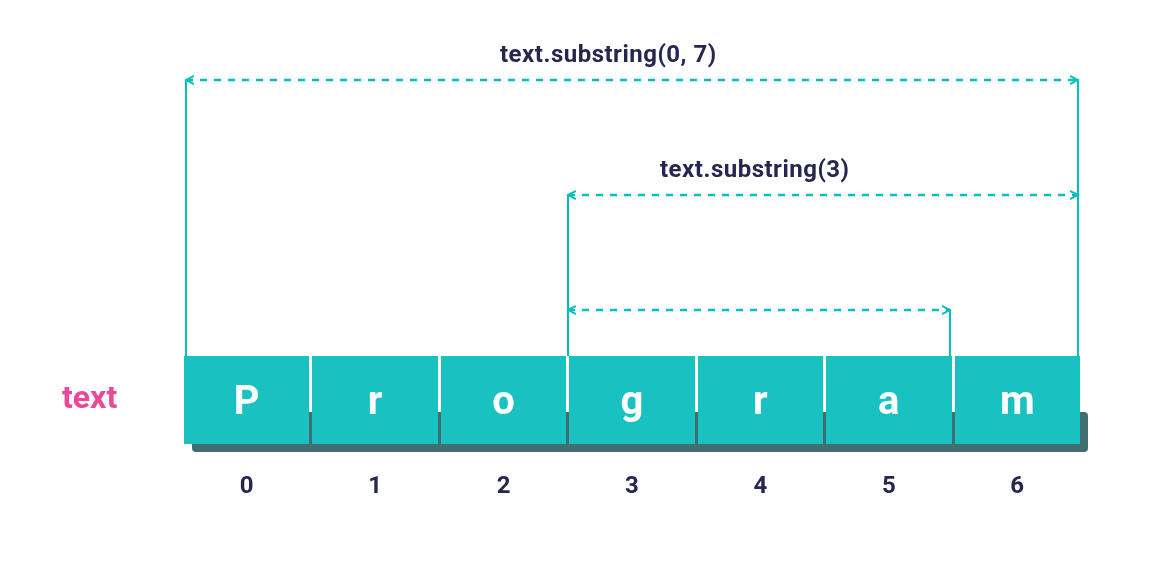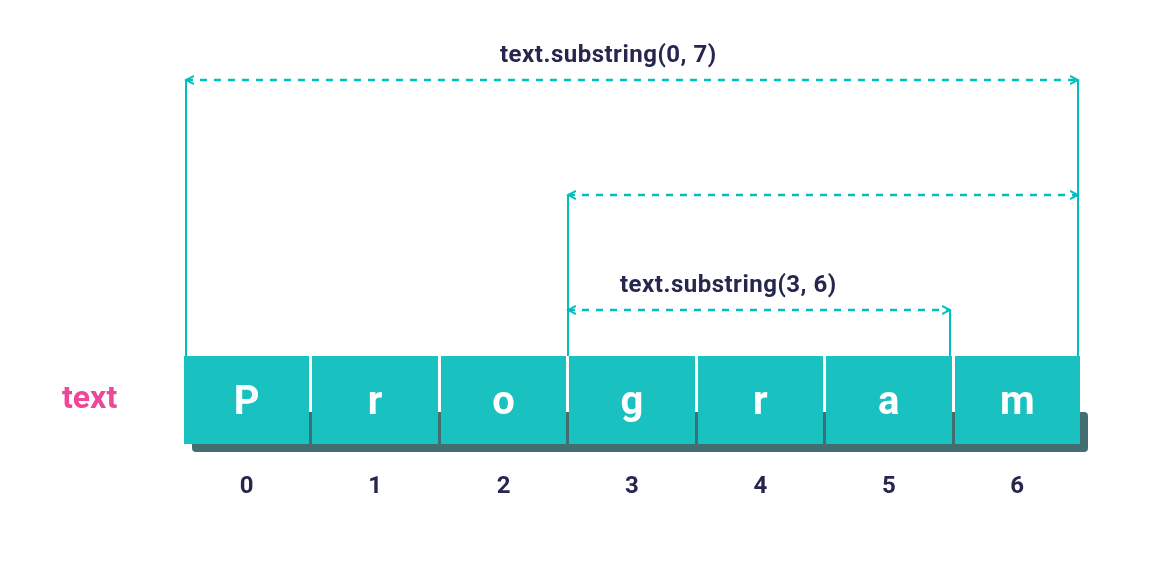--- a/index.html
+++ b/index.html
@@ -101,21 +101,21 @@
     </g>
 
     <g>
       <line x1="568" y1="310" x2="568" y2="356" stroke="#00bfbf" stroke-width="2"></line>
       <line x1="950" y1="310" x2="950" y2="356" stroke="#00bfbf" stroke-width="2"></line>
       <line x1="568" y1="310" x2="950" y2="310" stroke="#00bfbf" stroke-width="2.5" stroke-dasharray="7 7" marker-start="url(#arr-l)" marker-end="url(#arr-r)"></line>
     </g>
   </svg>
 
   <div class="call-label" style="left:500px; top:40px;">text.substring(0, 7)</div>
-  <div class="call-label" style="left:620px; top:270px;">text.substring(3, 6)</div>
+  <div class="call-label" style="left:660px; top:155px;">text.substring(3)</div>
 
   <div class="var-label">text</div>
 
   <div class="strip-shadow"></div>
 
   <div class="strip">
     <div class="cell">
       <span class="letter">P</span>
       <span class="idx">0</span>
     </div>

